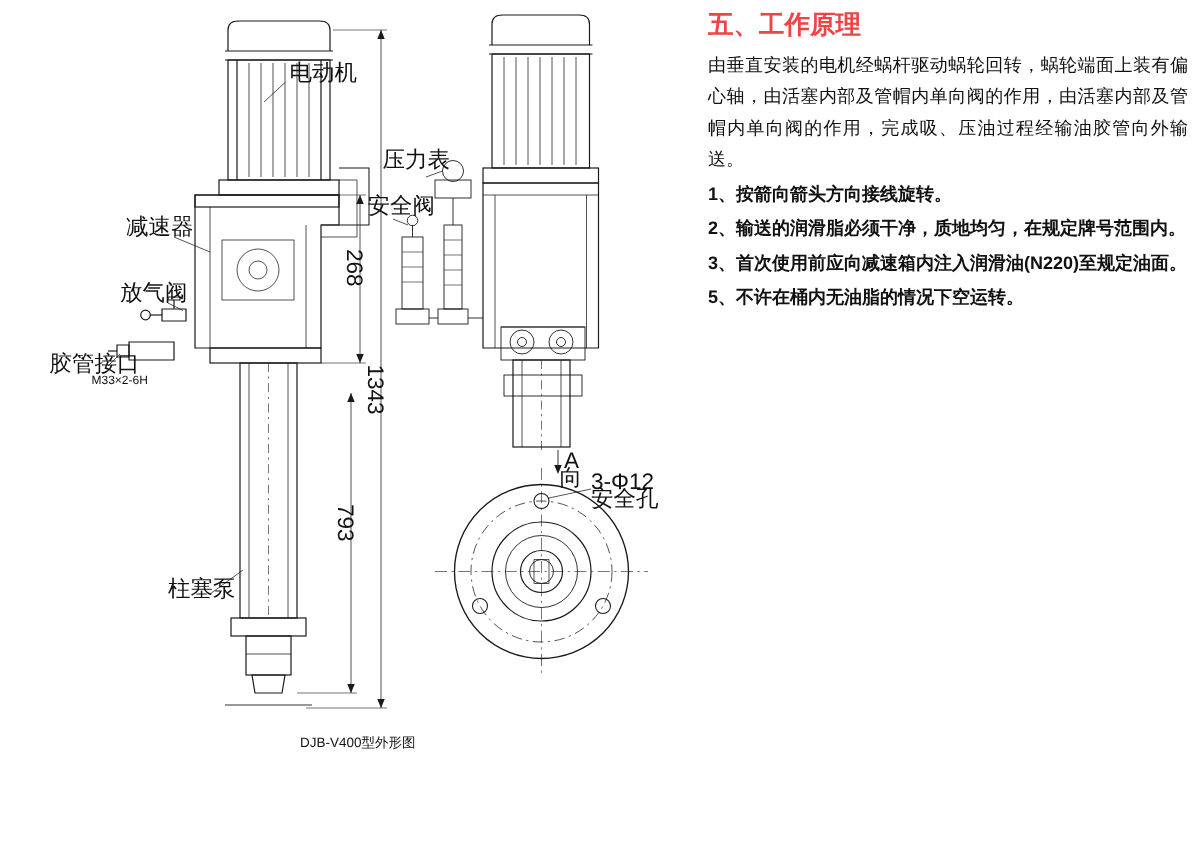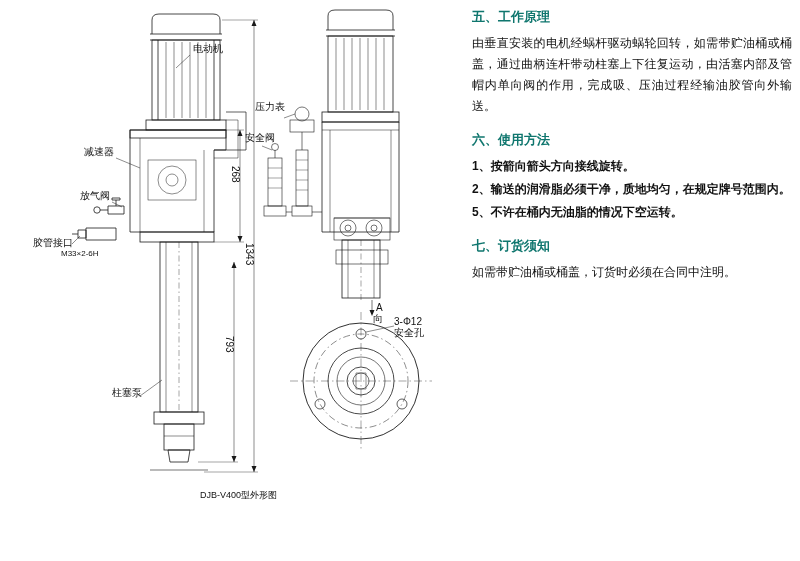--- a/index.html
+++ b/index.html
@@ -26,21 +26,21 @@
     left: 0;
     top: 0;
     width: 470px;
     height: 561px;
   }
   #drawing svg {
     display: block;
   }
   .lbl {
     position: absolute;
-    font-size: 10px;
+    font-size: 15px;
     line-height: 11px;
     color: #111;
     white-space: nowrap;
     font-family: "Liberation Sans", sans-serif;
   }
   .lbl.small {
     font-size: 8px;
     line-height: 9px;
   }
   .lbl.vert {
@@ -55,23 +55,23 @@
     white-space: nowrap;
   }
   
   #text-col {
     position: absolute;
     left: 472px;
     top: 8px;
     width: 320px;
   }
   .sec-title {
-    color: #0f766e;
+    color: #ef4444;
     font-weight: bold;
-    font-size: 13px;
+    font-size: 17px;
     margin: 0 0 7px 0;
     line-height: 18px;
   }
   .sec-title.spaced {
     margin-top: 14px;
   }
   .para {
     font-size: 12px;
     line-height: 21px;
     margin: 0;
@@ -267,29 +267,25 @@
     <div class="lbl vert" style="left:244px; top:243px;">1343</div>
     <div class="lbl vert" style="left:224px; top:336px;">793</div>
 
     <div class="caption" style="left:200px; top:489px;">DJB-V400型外形图</div>
   </div>
 
   <div id="text-col">
 
     <div class="blk">
       <h2 class="sec-title">五、工作原理</h2>
-      <p class="para">由垂直安装的电机经蜗杆驱动蜗轮回转，如需带贮油桶或桶盖，通过曲柄连杆带动柱塞上下往复运动，由活塞内部及管帽内单向阀的作用，完成吸、压油过程经输油胶管向外输送。</p>
+      <p class="para">由垂直安装的电机经蜗杆驱动蜗轮回转，蜗轮端面上装有偏心轴，由活塞内部及管帽内单向阀的作用，由活塞内部及管帽内单向阀的作用，完成吸、压油过程经输油胶管向外输送。</p>
     </div>
 
     <div class="blk">
-      <h2 class="sec-title spaced">六、使用方法</h2>
       <p class="para item">1、按箭向箭头方向接线旋转。</p>
       <p class="para item">2、输送的润滑脂必须干净，质地均匀，在规定牌号范围内。</p>
+      <p class="para item">3、首次使用前应向减速箱内注入润滑油(N220)至规定油面。</p>
       <p class="para item">5、不许在桶内无油脂的情况下空运转。</p>
     </div>
 
-    <div class="blk">
-      <h2 class="sec-title spaced">七、订货须知</h2>
-      <p class="para">如需带贮油桶或桶盖，订货时必须在合同中注明。</p>
-    </div>
 
   </div>
 </div>
 
 </body></html>

